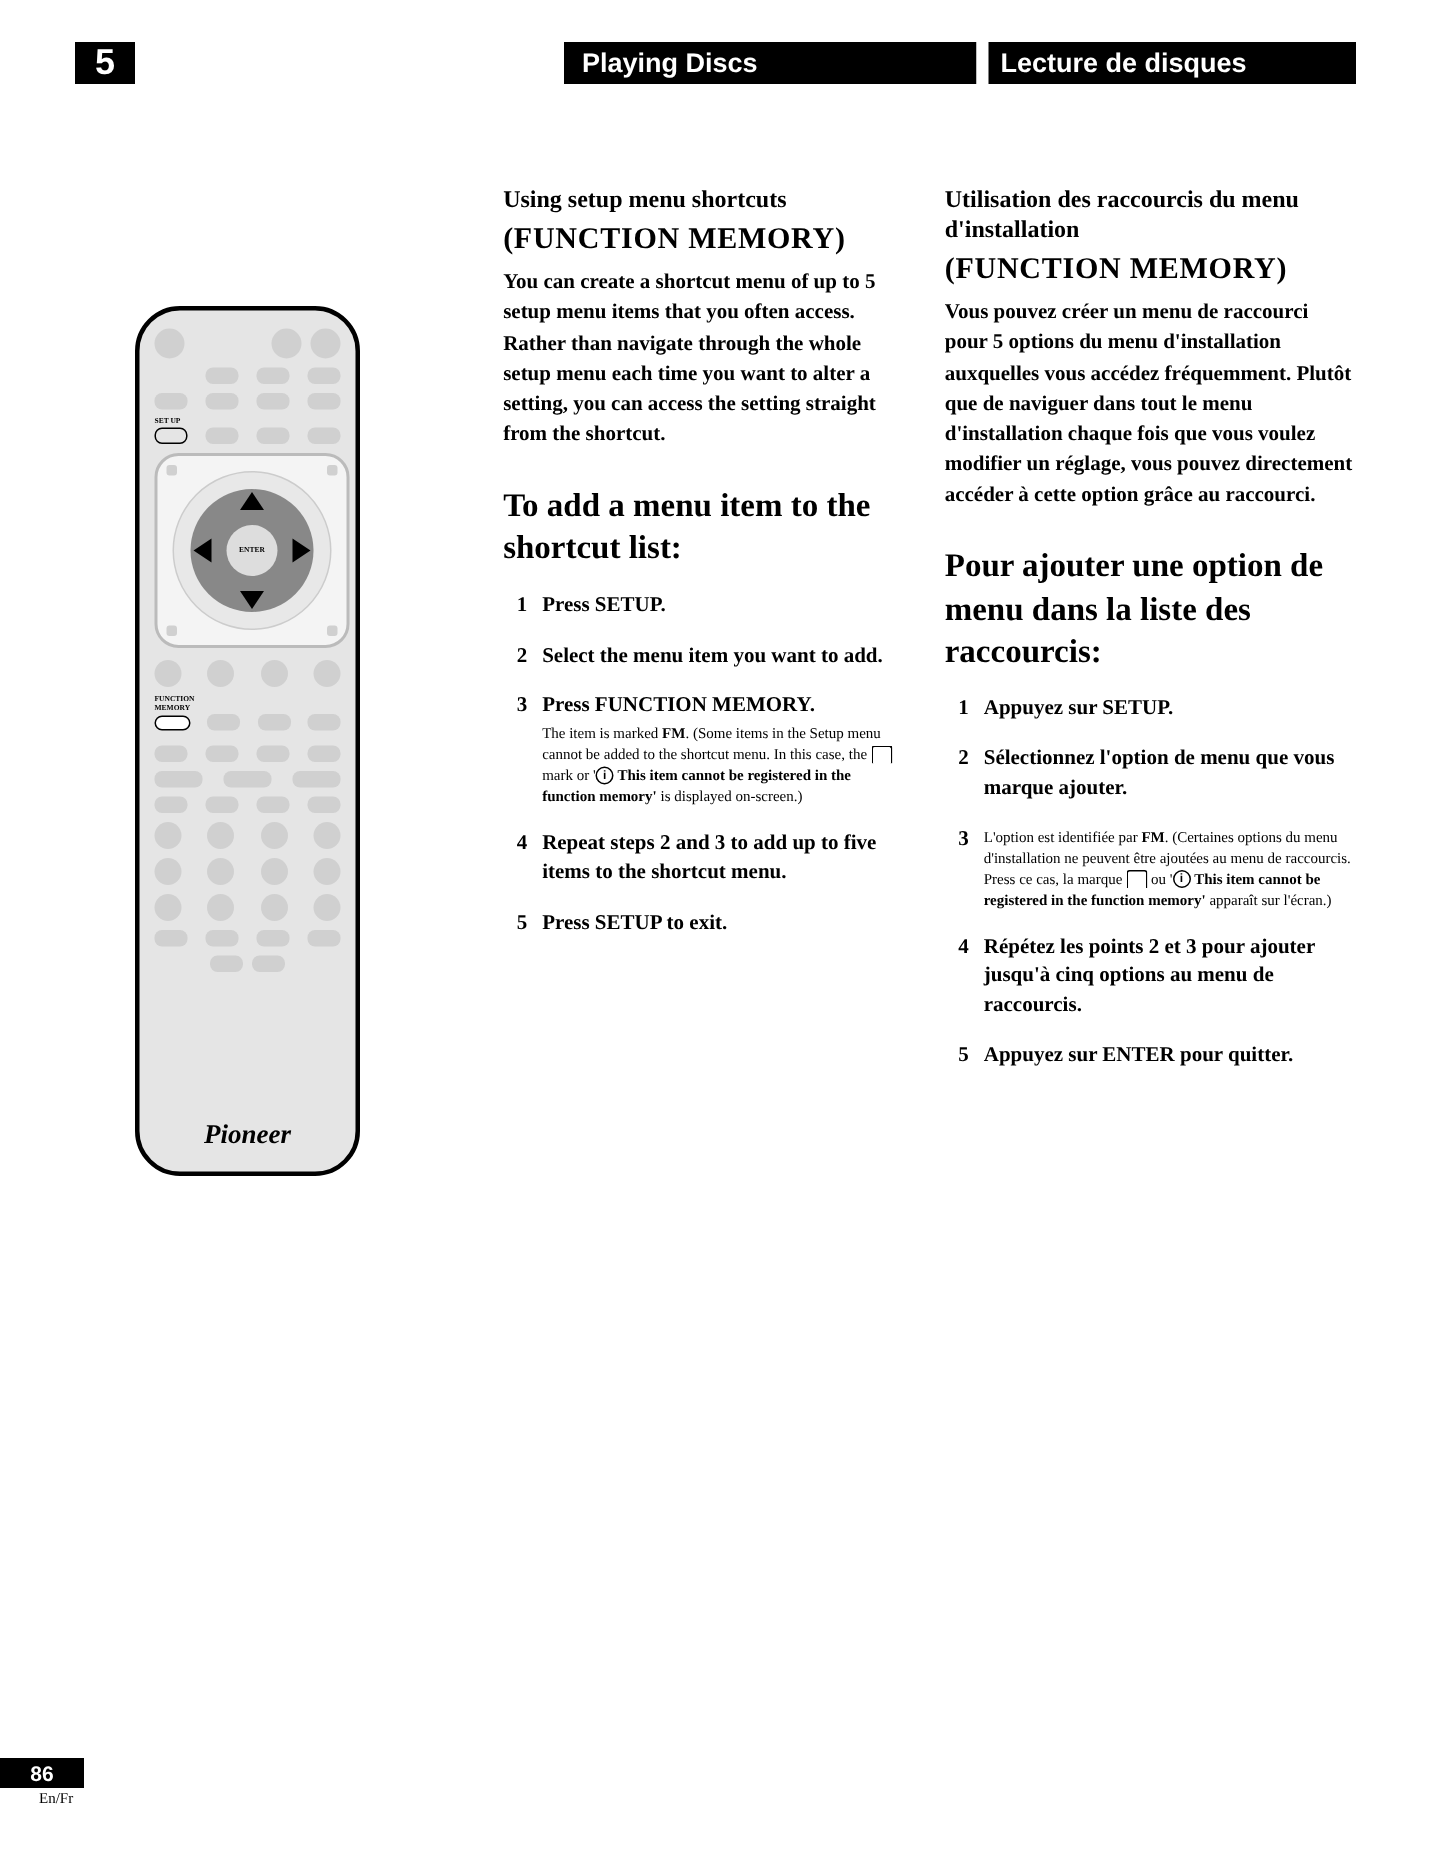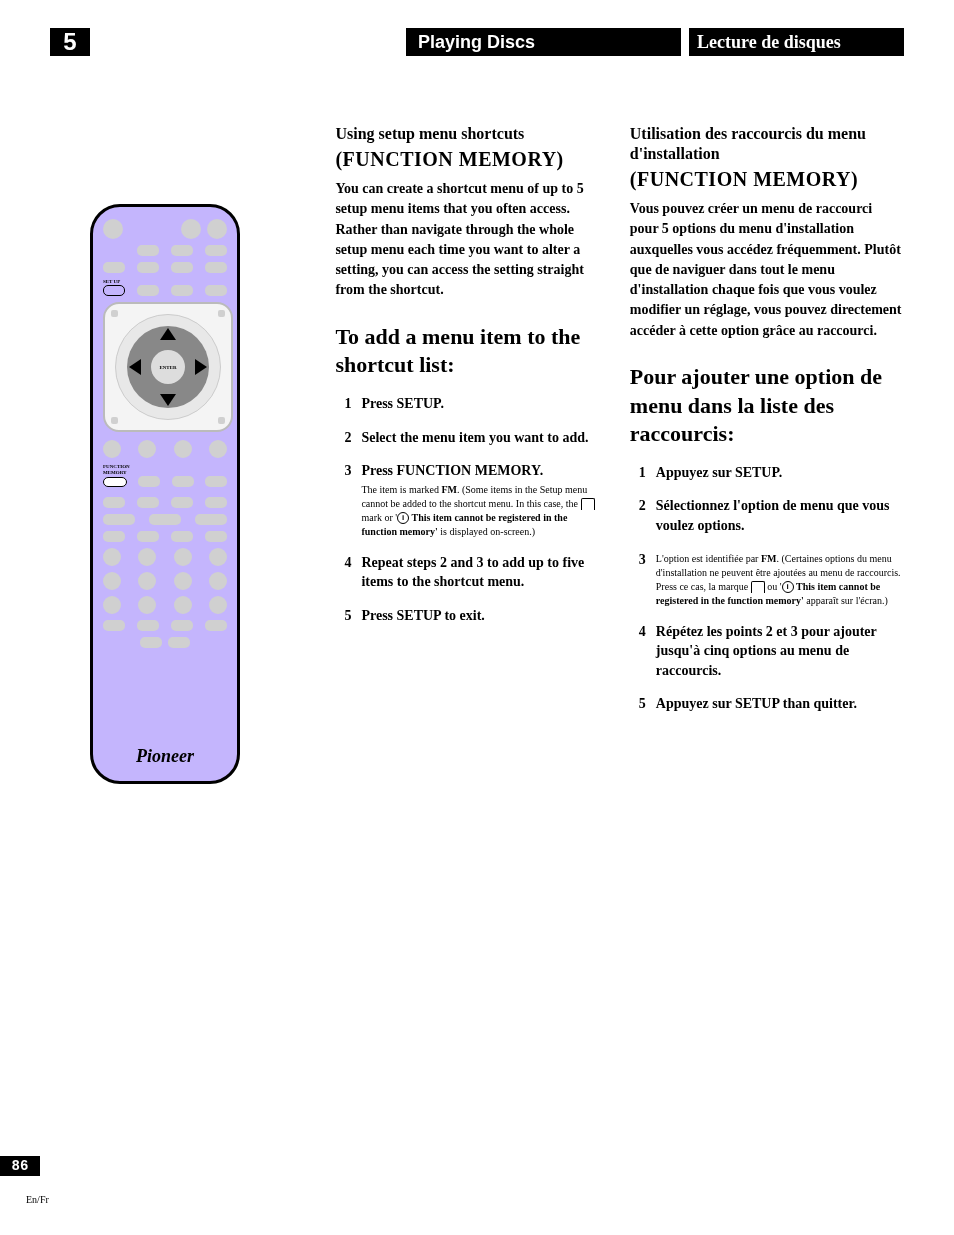--- a/index.html
+++ b/index.html
@@ -33,35 +33,35 @@
   .header-title-en, .header-title-fr {
     background: #000;
     color: #fff;
     font-weight: bold;
     font-size: 18px;
     display: flex;
     align-items: center;
     font-family: Arial, sans-serif;
   }
   .header-title-en { width: 275px; padding-left: 12px; }
-  .header-title-fr { width: 215px; padding-left: 8px; font-family: Liberation Serif, serif; }
+  .header-title-fr { width: 245px; padding-left: 8px; }
   .header-gap { width: 8px; background: #fff; }
 
   .content { display: flex; gap: 30px; }
   .left-col { width: 260px; padding-top: 80px; padding-left: 40px; }
   .mid-col { width: 270px; }
   .right-col { width: 280px; }
 
   
   .remote {
     width: 150px;
     height: 580px;
     border: 3px solid #000;
     border-radius: 30px;
-    background: #c4b5fd;
+    background: #e5e5e5;
     position: relative;
     padding: 12px 10px;
   }
   .remote-row { display: flex; justify-content: space-between; align-items: center; margin-bottom: 6px; }
   .circ-btn { width: 18px; height: 18px; border-radius: 50%; background: #d0d0d0; }
   .circ-btn.lg { width: 20px; height: 20px; }
   .pill-btn { width: 22px; height: 11px; border-radius: 5px; background: #d0d0d0; }
   .pill-btn.wide { width: 32px; }
   .setup-label { font-size: 5px; font-weight: bold; margin-bottom: 1px; }
   .dpad-wrap {
@@ -133,25 +133,25 @@
   .mark-icon::before{content:""; position:absolute; inset:0; border:1.5px solid #000; border-radius:2px 2px 0 0; border-bottom:none;}
   .info-icon { display:inline-block; width:12px; height:12px; border:1.5px solid #000; border-radius:50%; vertical-align:middle; position:relative; font-size:8px; text-align:center; line-height:9px; font-weight:bold; font-family:Arial;}
   .info-icon::after{content:"i";}
 
   .page-footer {
     position: absolute; bottom: 30px; left: 0;
   }
   .page-num {
     background: #000; color: #fff;
     font-weight: bold; font-size: 14px;
-    width: 40px; text-align: center;
+    width: 56px; text-align: center;
     padding: 2px 0;
-    font-family: Liberation Mono, monospace;
-  }
-  .lang-code { font-size: 10px; margin-left: 26px; margin-top: 18px; text-align: right; }
+    font-family: Liberation Sans, sans-serif;
+  }
+  .lang-code { font-size: 10px; margin-left: 26px; margin-top: 2px; }
 </style>
 </head>
 <body>
 
 <div class="header-bar">
   <div class="chapter-num">5</div>
   <div class="header-spacer"></div>
   <div class="header-title-en">Playing Discs</div>
   <div class="header-gap"></div>
   <div class="header-title-fr">Lecture de disques</div>
@@ -306,37 +306,37 @@
     <div class="fn-mem">(FUNCTION MEMORY)</div>
     <p class="intro">Vous pouvez créer un menu de raccourci pour 5 options du menu d'installation auxquelles vous accédez fréquemment. Plutôt que de naviguer dans tout le menu d'installation chaque fois que vous voulez modifier un réglage, vous pouvez directement accéder à cette option grâce au raccourci.</p>
     <h3>Pour ajouter une option de menu dans la liste des raccourcis:</h3>
     <div>
       <div class="step">
           <div class="step-num">1</div>
           <div class="step-body step-title">Appuyez sur SETUP.</div>
         </div>
       <div class="step">
           <div class="step-num">2</div>
-          <div class="step-body step-title">Sélectionnez l'option de menu que vous voulez options.</div>
+          <div class="step-body step-title">Sélectionnez l'option de menu que vous marque ajouter.</div>
         </div>
       <div class="step">
           <div class="step-num">3</div>
         <div class="step-body">
           <div class="step-detail">
             <span>L'option est identifiée par </span><b>FM</b><span>. (Certaines options du menu d'installation ne peuvent être ajoutées au menu de raccourcis.  Press ce cas, la marque </span><span class="mark-icon"></span><span> ou '</span><span class="info-icon"></span> <b>This item cannot be registered in the function memory'</b><span> apparaît sur l'écran.)</span>
           </div>
         </div>
       </div>
       <div class="step">
           <div class="step-num">4</div>
           <div class="step-body step-title">Répétez les points 2 et 3 pour ajouter jusqu'à cinq options au menu de raccourcis.</div>
         </div>
       <div class="step">
           <div class="step-num">5</div>
-          <div class="step-body step-title">Appuyez sur SETUP than quitter.</div>
+          <div class="step-body step-title">Appuyez sur ENTER pour quitter.</div>
         </div>
     </div>
   </div>
 </div>
 
 <div class="page-footer">
   <div class="page-num">86</div>
   <div class="lang-code">En/Fr</div>
 </div>
 

